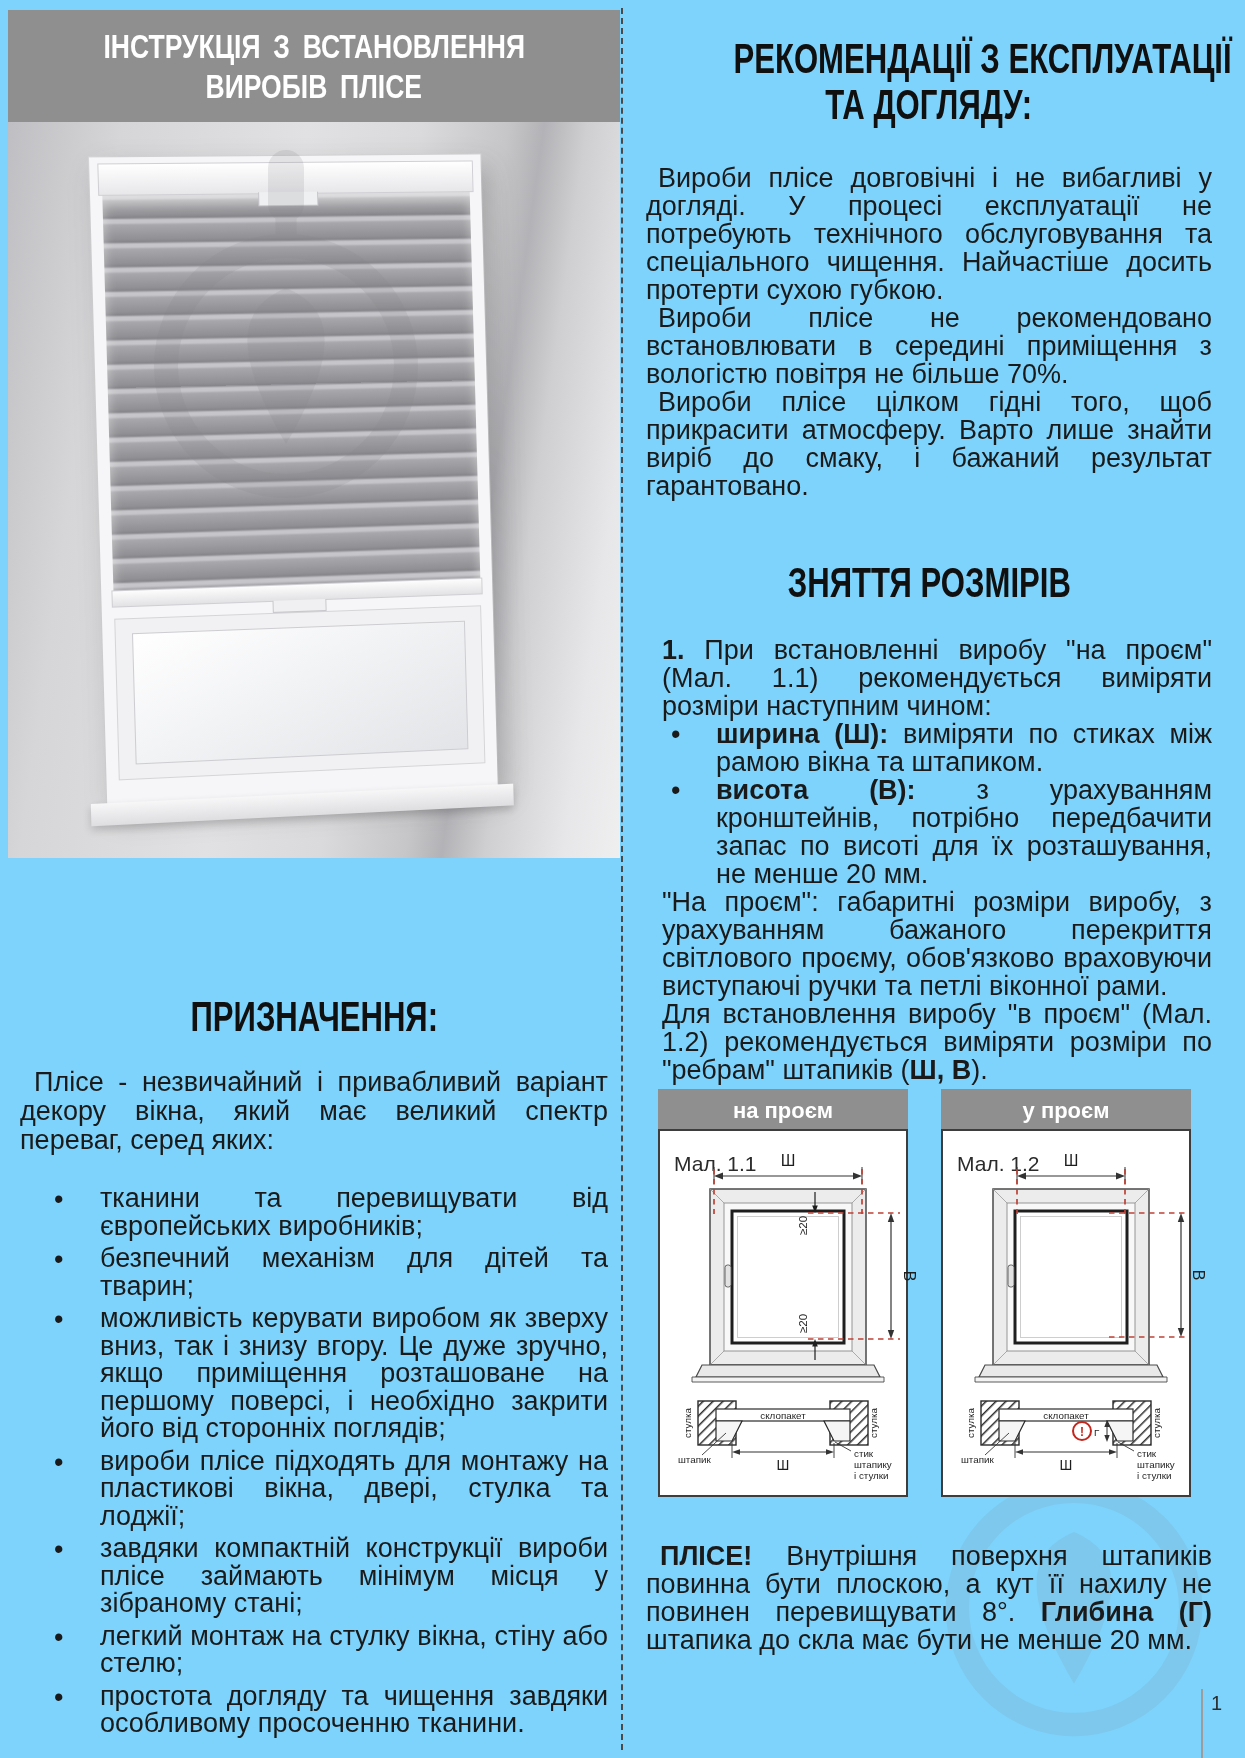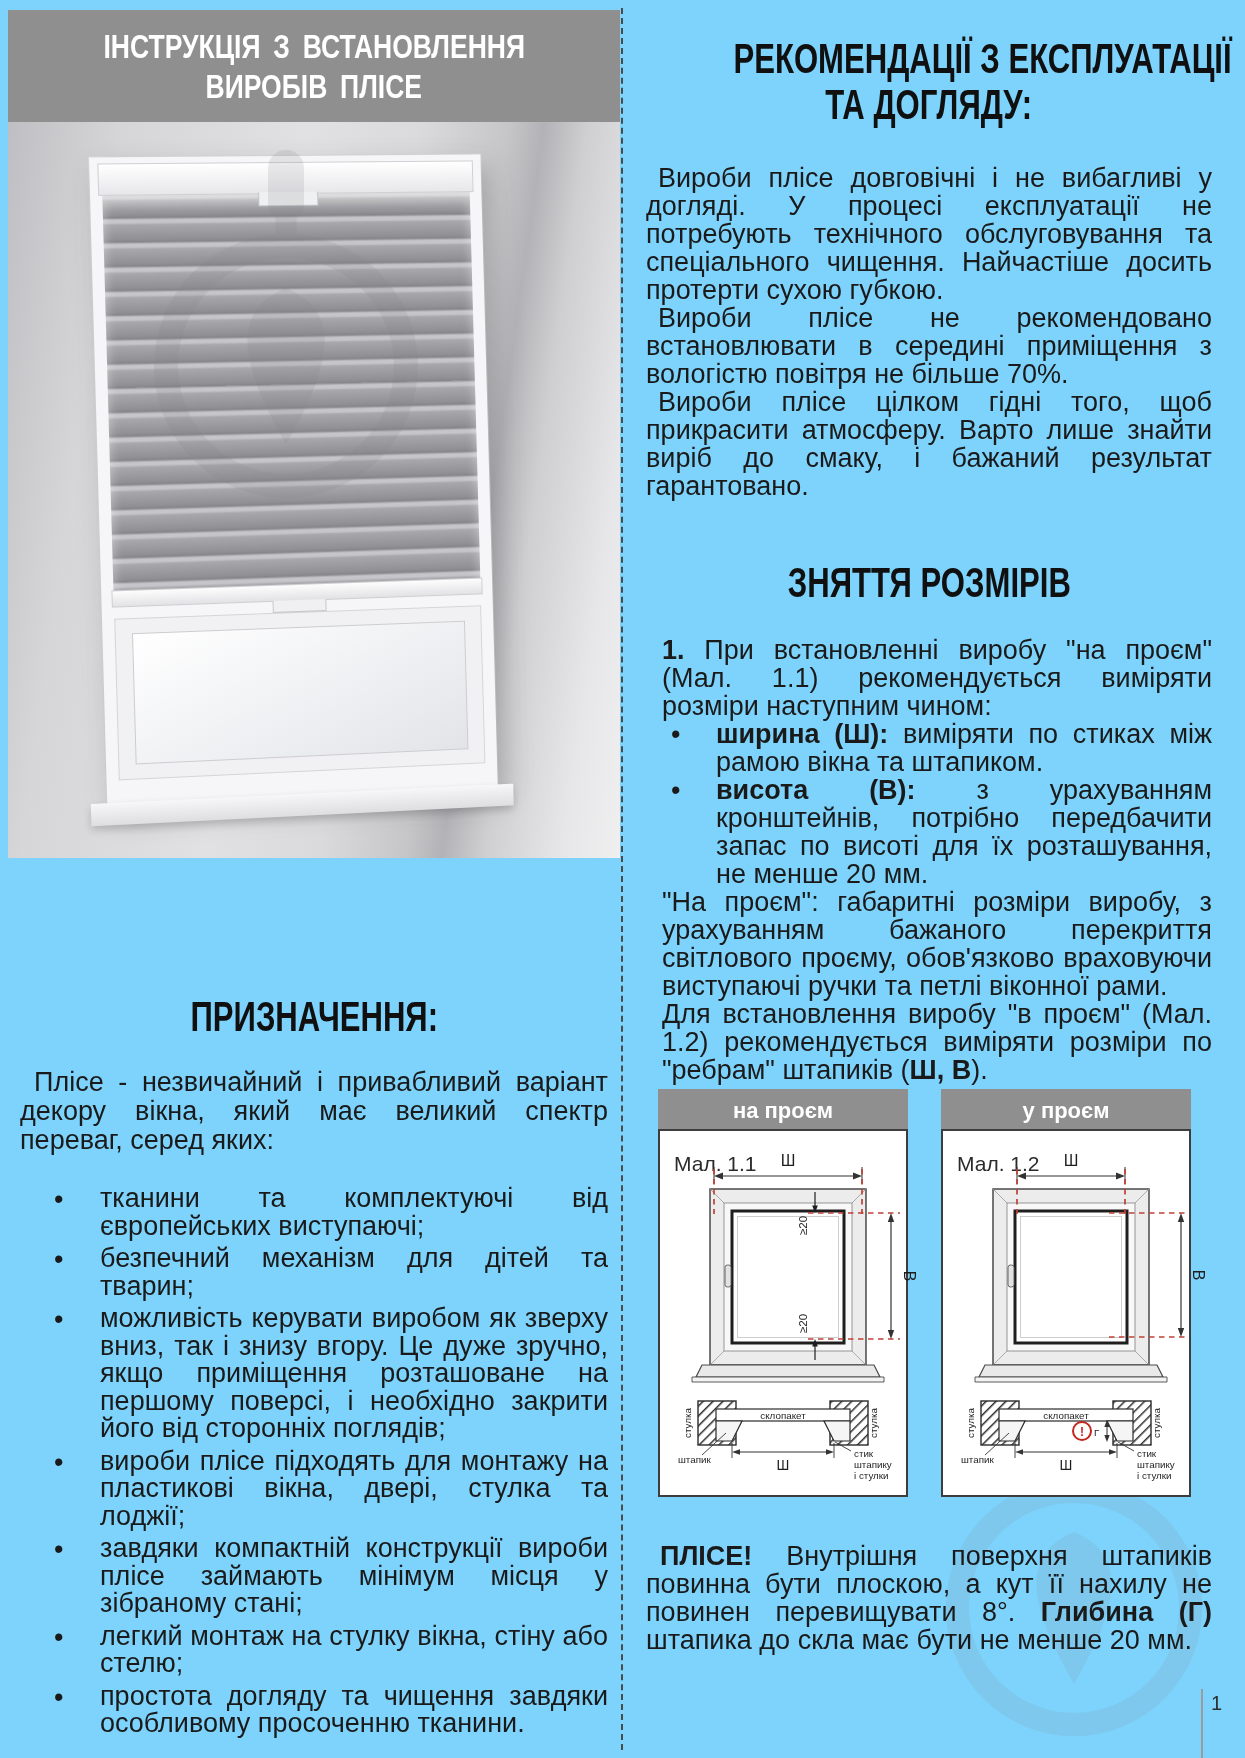--- a/index.html
+++ b/index.html
@@ -128,21 +128,21 @@
         </g>
       </svg>
     </div>
 
     <div class="purpose">
       <div class="h-big"><span class="cond2">ПРИЗНАЧЕННЯ:</span></div>
       <div class="body-t intro">Плісе - незвичайний і привабливий варіант декору вікна, який має великий спектр переваг, серед яких:</div>
       <div class="blist body-t">
         <div class="brow">
             <span class="bdot">•</span>
-            <span class="btxt">тканини та комплектуючі від європейських виступаючі;</span>
+            <span class="btxt">тканини та перевищувати від європейських виробників;</span>
           </div>
         <div class="brow">
             <span class="bdot">•</span>
             <span class="btxt">безпечний механізм для дітей та тварин;</span>
           </div>
         <div class="brow">
             <span class="bdot">•</span>
             <span class="btxt">можливість керувати виробом як зверху вниз, так і знизу вгору. Це дуже зручно, якщо приміщення розташоване на першому поверсі, і необхідно закрити його від сторонніх поглядів;</span>
           </div>
         <div class="brow">

